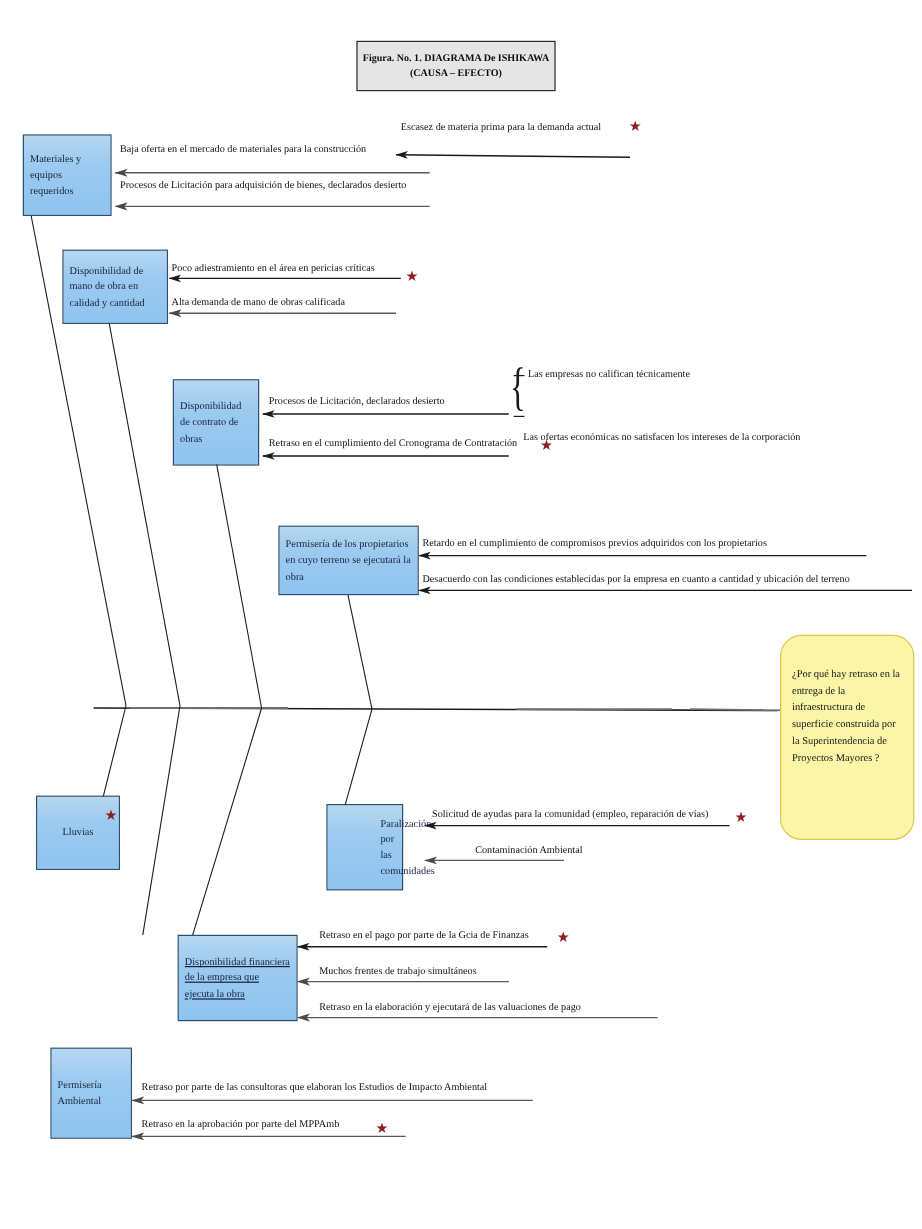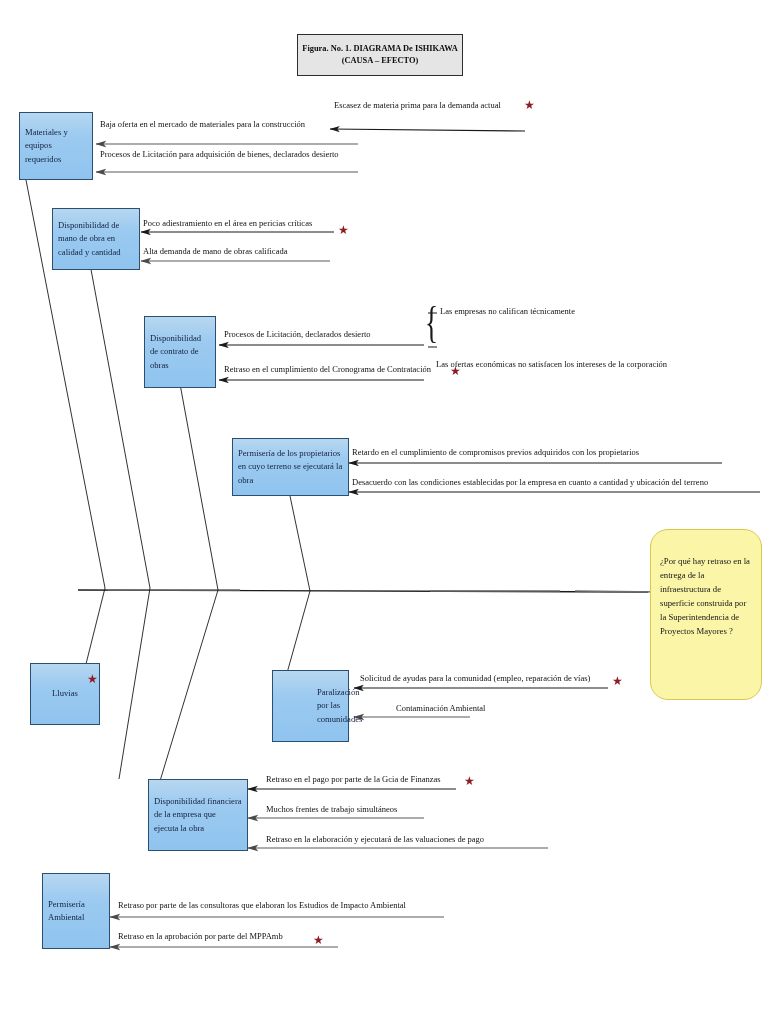--- a/index.html
+++ b/index.html
@@ -139,25 +139,25 @@
   </div>
 
   <div class="cat-box" style="left:232px;top:438px;width:117px;height:58px;">
     <span>Permisería de los propietarios en cuyo terreno se ejecutará la obra</span>
   </div>
 
   <div class="cat-box center" style="left:30px;top:663px;width:70px;height:62px;">
     <span>Lluvias</span>
   </div>
 
-  <div class="cat-box" style="left:272px;top:670px;width:77px;height:72px;padding-left:44px;">
+  <div class="cat-box" style="left:272px;top:670px;width:64px;height:72px;padding-left:44px;">
     <span>Paralización por las comunidades</span>
   </div>
 
-  <div class="cat-box" style="left:148px;top:779px;width:100px;height:72px;">
+  <div class="cat-box" style="left:148px;top:779px;width:100px;height:72px;text-decoration:underline;">
     <span>Disponibilidad financiera de la empresa que ejecuta la obra</span>
   </div>
 
   <div class="cat-box" style="left:42px;top:873px;width:68px;height:76px;">
     <span>Permisería Ambiental</span>
   </div>
 
   <div class="effect-box">
     <span>¿Por qué hay retraso en la entrega de la infraestructura de superficie construida por la Superintendencia de Proyectos Mayores ?</span>
   </div>

